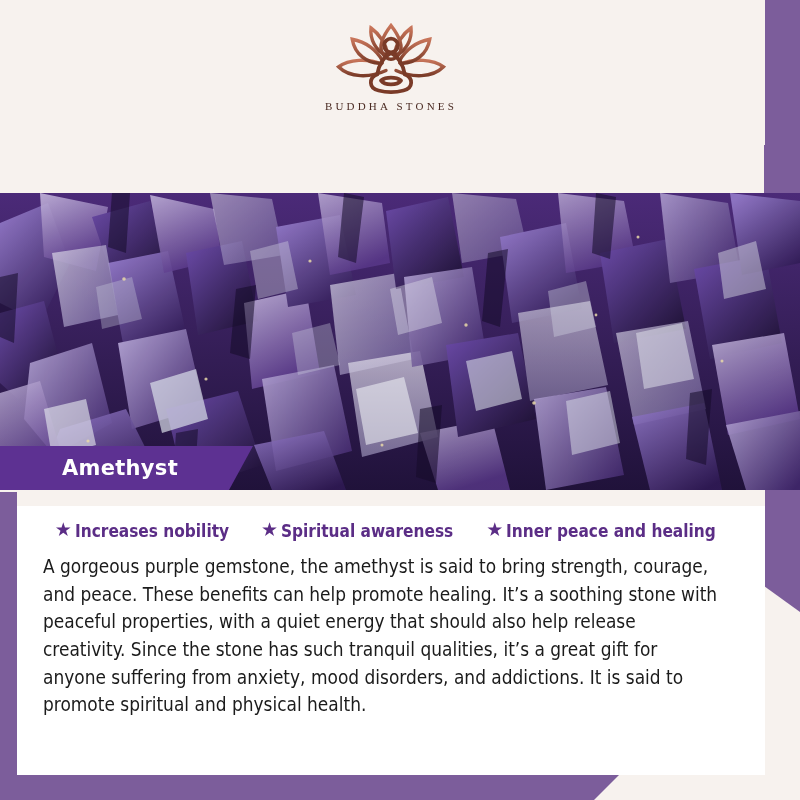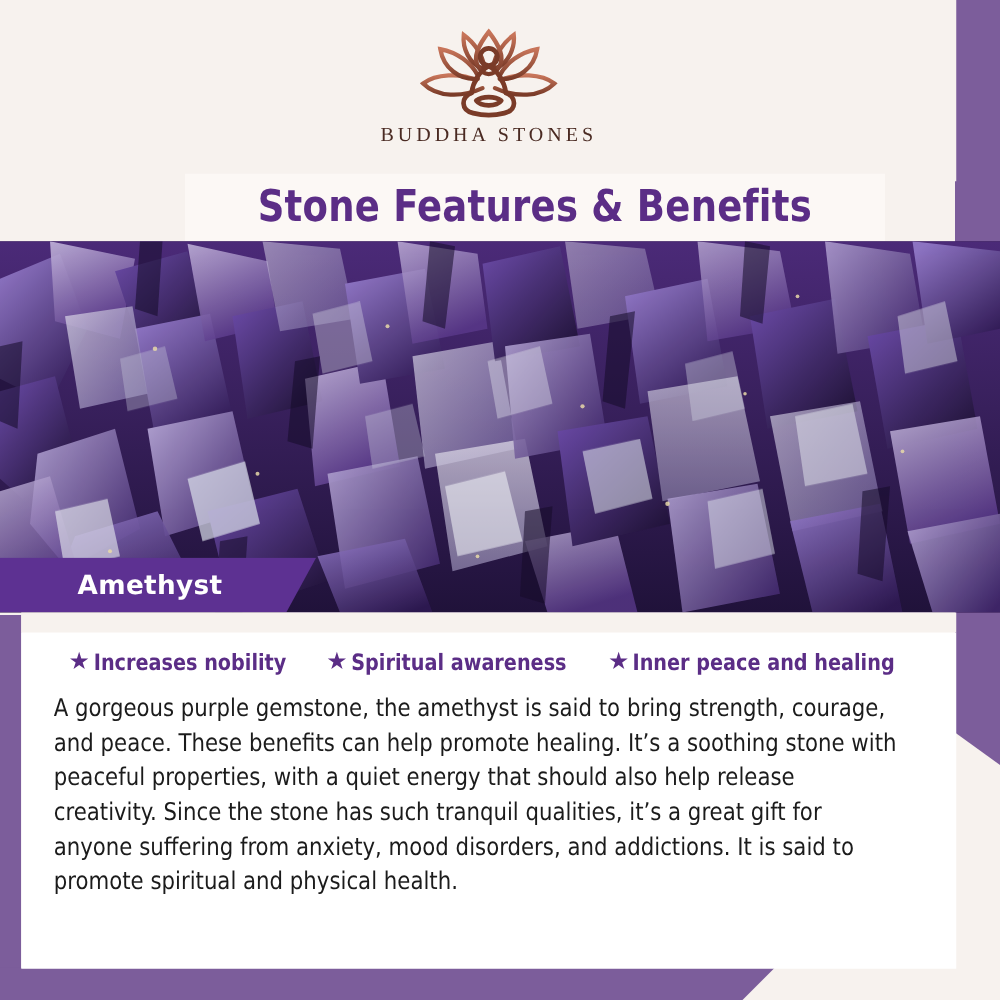--- a/index.html
+++ b/index.html
@@ -66,21 +66,21 @@
     box-sizing: border-box;
   }
   .logo-mark {
     width: 150px;
     height: 80px;
     display: block;
   }
   .logo-text {
     margin-top: 2px;
     font-family: "Liberation Serif", serif;
-    font-size: 16px;
+    font-size: 11px;
     letter-spacing: 3.2px;
     color: #4a2a22;
     font-weight: 400;
   }
 
   
   .title-band {
     position: absolute;
     left: 148px;
     top: 139px;
@@ -243,23 +243,20 @@
         <path d="M120 56 C 132 62, 140 76, 142 90"></path>
 
         <path d="M98 90 C 84 96, 84 112, 100 116 C 112 119, 128 119, 140 116 C 156 112, 156 96, 142 90"></path>
 
         <path d="M104 100 C 112 94, 128 94, 136 100 C 130 108, 110 108, 104 100 Z"></path>
       </g>
     </svg>
     <div class="logo-text">BUDDHA STONES</div>
   </div>
 
-  <div class="title-band">
-    <div class="title-text">Stone Features &amp; Benefits</div>
-  </div>
 
   <div class="hero">
     <svg class="hero-canvas" viewBox="0 0 800 297" preserveAspectRatio="none" aria-hidden="true">
       <defs>
         <linearGradient id="bgv" x1="0" y1="0" x2="0" y2="1">
           <stop offset="0%" stop-color="#4b2a78"></stop>
           <stop offset="45%" stop-color="#38205c"></stop>
           <stop offset="100%" stop-color="#20123a"></stop>
         </linearGradient>
         <linearGradient id="cA" x1="0" y1="0" x2="0.4" y2="1">

